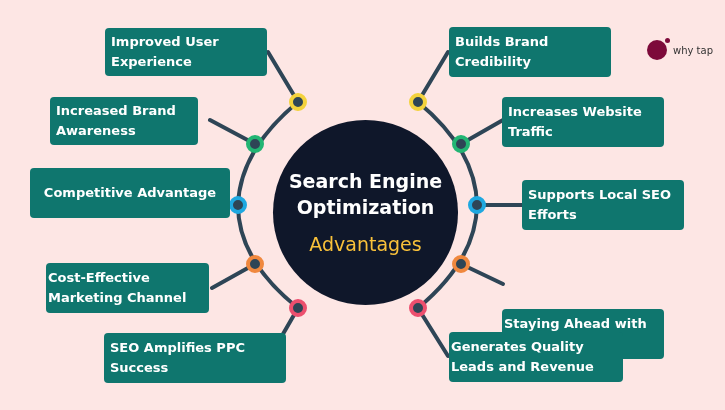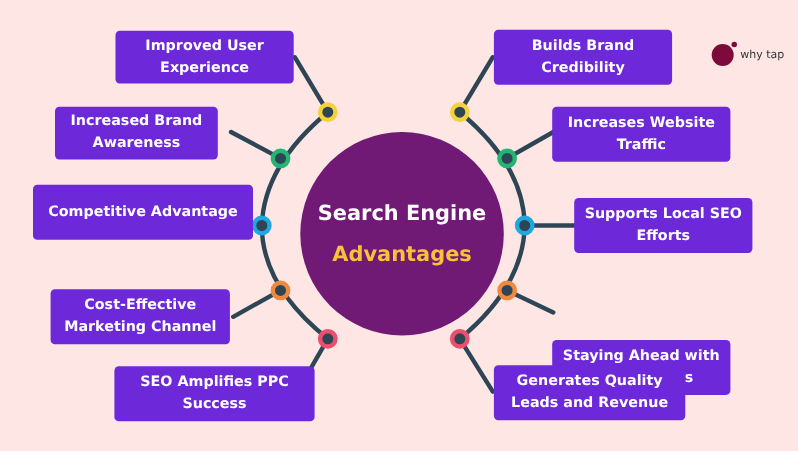--- a/index.html
+++ b/index.html
@@ -1,21 +1,21 @@
 <!DOCTYPE html>
 <html><head>
 <meta charset="utf-8">
 <style>
   html,body{margin:0;padding:0;}
   body{width:725px;height:410px;background:#fde6e4;position:relative;overflow:hidden;font-family:"DejaVu Sans","Liberation Sans",sans-serif;}
   svg.lines{position:absolute;left:0;top:0;}
-  .box{position:absolute;background:#6d28d9;color:#fff;border-radius:4px;display:flex;align-items:center;justify-content:center;text-align:center;font-weight:bold;font-size:13px;line-height:20px;box-sizing:border-box;padding:0 6px;}
-  .center{position:absolute;left:273px;top:120px;width:185px;height:185px;border-radius:50%;background:#701a75;display:flex;flex-direction:column;align-items:center;justify-content:center;text-align:center;}
+  .box{position:absolute;background:#0f766e;color:#fff;border-radius:4px;display:flex;align-items:center;justify-content:center;text-align:left;font-weight:bold;font-size:13px;line-height:20px;box-sizing:border-box;padding:0 6px;}
+  .center{position:absolute;left:273px;top:120px;width:185px;height:185px;border-radius:50%;background:#0f172a;display:flex;flex-direction:column;align-items:center;justify-content:center;text-align:center;}
   .center .l1{color:#fff;font-weight:bold;font-size:19px;line-height:26px;}
-  .center .l3{color:#f9c13a;font-weight:bold;font-size:19px;line-height:26px;margin-top:11px;}
+  .center .l3{color:#f9c13a;font-weight:normal;font-size:19px;line-height:26px;margin-top:11px;}
   .logo{position:absolute;left:647px;top:11px;display:flex;align-items:center;gap:6px;margin-top:29px;}
   .logo-mark{width:20px;height:20px;border-radius:50%;background:#7d0a3a;position:relative;}
   .logo-mark::after{content:"";position:absolute;right:-3px;top:-2px;width:5px;height:5px;border-radius:50%;background:#7d0a3a;}
   .logo-text{font-size:10px;color:#333;}
 </style>
 </head>
 <body>
 
 <svg class="lines" width="725" height="410">
   <g stroke="#2e4556" stroke-width="4" fill="none" stroke-linecap="round">
@@ -48,20 +48,21 @@
   </g>
 </svg>
 
 <div class="logo">
   <div class="logo-mark"></div>
   <span class="logo-text">why tap</span>
 </div>
 
 <div class="center">
   <div class="l1">Search Engine</div>
+  <div class="l1">Optimization</div>
   <div class="l3">Advantages</div>
 </div>
 
 <div class="box" style="left:105px;top:28px;width:162px;height:48px;">Improved User Experience</div>
 <div class="box" style="left:50px;top:97px;width:148px;height:48px;">Increased Brand Awareness</div>
 <div class="box" style="left:30px;top:168px;width:200px;height:50px;">Competitive Advantage</div>
 <div class="box" style="left:46px;top:263px;width:163px;height:50px;padding:18px 2px;">Cost-Effective Marketing Channel</div>
 <div class="box" style="left:104px;top:333px;width:182px;height:50px;">SEO Amplifies PPC Success</div>
 
 <div class="box" style="left:449px;top:27px;width:162px;height:50px;">Builds Brand Credibility</div>

